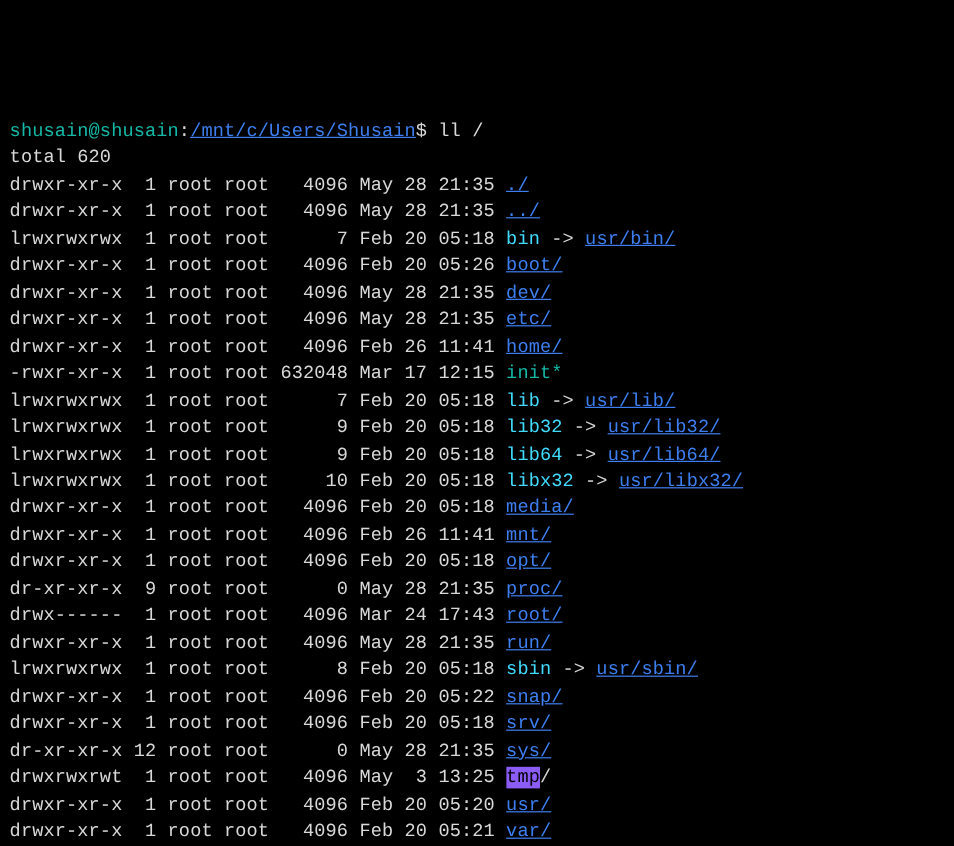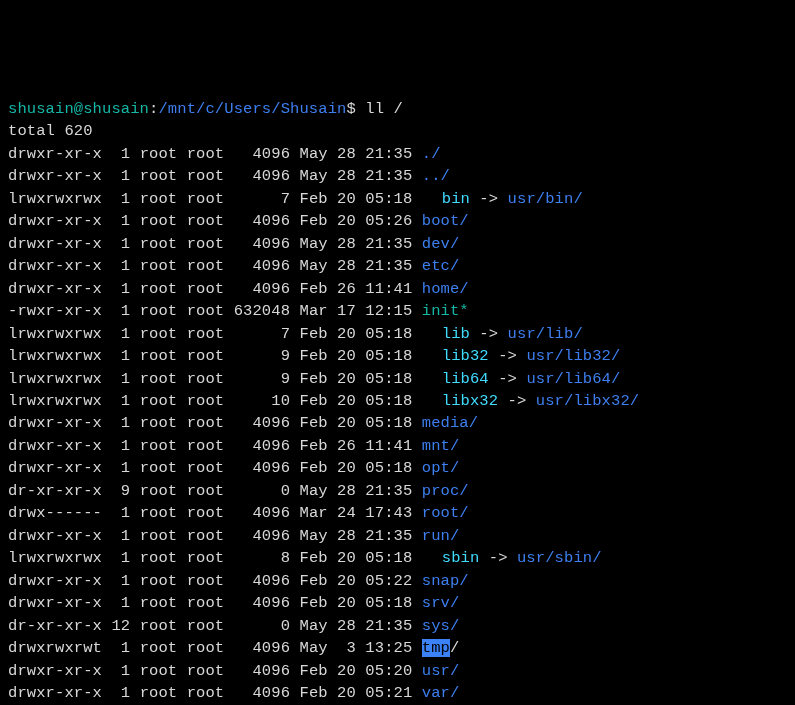--- a/index.html
+++ b/index.html
@@ -10,24 +10,24 @@
     font-size: 15.5px;
     line-height: 1.45;
     color: #d8d8d8;
     width: 795px;
     height: 705px;
     box-sizing: border-box;
     white-space: pre;
     letter-spacing: 0.1px;
   }
   .green  { color: #14b8a6; }
-  .blue   { color: #3d7ff0; }
-  .cyan   { color: #40dcff; margin-left: 20px; }
+  .blue   { color: #3d7ff0; text-decoration: underline; }
+  .cyan   { color: #40dcff; }
   .white  { color: #d8d8d8; }
-  .tmp    { color: #000000; background: #3b82f6; }
+  .tmp    { color: #000000; background: #8b5cf6; }
   .row { display: block; }
 </style>
 </head>
 <body>
 
 
 
 <div id="term"><span class="row"><span class="green">shusain@shusain</span><span class="white">:</span><span class="blue">/mnt/c/Users/Shusain</span><span class="white">$ </span><span class="white">ll /</span></span><span class="row white">total 620</span><span class="row"><span class="white">drwxr-xr-x</span><span class="white">  1</span> <span class="white">root </span><span class="white">root</span><span class="white">   4096</span> <span class="white">May</span> <span class="white">28</span> <span class="white">21:35</span> <span class="blue">./</span></span><span class="row"><span class="white">drwxr-xr-x</span><span class="white">  1</span> <span class="white">root </span><span class="white">root</span><span class="white">   4096</span> <span class="white">May</span> <span class="white">28</span> <span class="white">21:35</span> <span class="blue">../</span></span><span class="row"><span class="white">lrwxrwxrwx</span><span class="white">  1</span> <span class="white">root </span><span class="white">root</span><span class="white">      7</span> <span class="white">Feb</span> <span class="white">20</span> <span class="white">05:18</span> <span class="cyan">bin</span><span class="white"> -&gt; </span><span class="blue">usr/bin/</span></span><span class="row"><span class="white">drwxr-xr-x</span><span class="white">  1</span> <span class="white">root </span><span class="white">root</span><span class="white">   4096</span> <span class="white">Feb</span> <span class="white">20</span> <span class="white">05:26</span> <span class="blue">boot/</span></span><span class="row"><span class="white">drwxr-xr-x</span><span class="white">  1</span> <span class="white">root </span><span class="white">root</span><span class="white">   4096</span> <span class="white">May</span> <span class="white">28</span> <span class="white">21:35</span> <span class="blue">dev/</span></span><span class="row"><span class="white">drwxr-xr-x</span><span class="white">  1</span> <span class="white">root </span><span class="white">root</span><span class="white">   4096</span> <span class="white">May</span> <span class="white">28</span> <span class="white">21:35</span> <span class="blue">etc/</span></span><span class="row"><span class="white">drwxr-xr-x</span><span class="white">  1</span> <span class="white">root </span><span class="white">root</span><span class="white">   4096</span> <span class="white">Feb</span> <span class="white">26</span> <span class="white">11:41</span> <span class="blue">home/</span></span><span class="row"><span class="white">-rwxr-xr-x</span><span class="white">  1</span> <span class="white">root </span><span class="white">root</span><span class="white"> 632048</span> <span class="white">Mar</span> <span class="white">17</span> <span class="white">12:15</span> <span class="green">init*</span></span><span class="row"><span class="white">lrwxrwxrwx</span><span class="white">  1</span> <span class="white">root </span><span class="white">root</span><span class="white">      7</span> <span class="white">Feb</span> <span class="white">20</span> <span class="white">05:18</span> <span class="cyan">lib</span><span class="white"> -&gt; </span><span class="blue">usr/lib/</span></span><span class="row"><span class="white">lrwxrwxrwx</span><span class="white">  1</span> <span class="white">root </span><span class="white">root</span><span class="white">      9</span> <span class="white">Feb</span> <span class="white">20</span> <span class="white">05:18</span> <span class="cyan">lib32</span><span class="white"> -&gt; </span><span class="blue">usr/lib32/</span></span><span class="row"><span class="white">lrwxrwxrwx</span><span class="white">  1</span> <span class="white">root </span><span class="white">root</span><span class="white">      9</span> <span class="white">Feb</span> <span class="white">20</span> <span class="white">05:18</span> <span class="cyan">lib64</span><span class="white"> -&gt; </span><span class="blue">usr/lib64/</span></span><span class="row"><span class="white">lrwxrwxrwx</span><span class="white">  1</span> <span class="white">root </span><span class="white">root</span><span class="white">     10</span> <span class="white">Feb</span> <span class="white">20</span> <span class="white">05:18</span> <span class="cyan">libx32</span><span class="white"> -&gt; </span><span class="blue">usr/libx32/</span></span><span class="row"><span class="white">drwxr-xr-x</span><span class="white">  1</span> <span class="white">root </span><span class="white">root</span><span class="white">   4096</span> <span class="white">Feb</span> <span class="white">20</span> <span class="white">05:18</span> <span class="blue">media/</span></span><span class="row"><span class="white">drwxr-xr-x</span><span class="white">  1</span> <span class="white">root </span><span class="white">root</span><span class="white">   4096</span> <span class="white">Feb</span> <span class="white">26</span> <span class="white">11:41</span> <span class="blue">mnt/</span></span><span class="row"><span class="white">drwxr-xr-x</span><span class="white">  1</span> <span class="white">root </span><span class="white">root</span><span class="white">   4096</span> <span class="white">Feb</span> <span class="white">20</span> <span class="white">05:18</span> <span class="blue">opt/</span></span><span class="row"><span class="white">dr-xr-xr-x</span><span class="white">  9</span> <span class="white">root </span><span class="white">root</span><span class="white">      0</span> <span class="white">May</span> <span class="white">28</span> <span class="white">21:35</span> <span class="blue">proc/</span></span><span class="row"><span class="white">drwx------</span><span class="white">  1</span> <span class="white">root </span><span class="white">root</span><span class="white">   4096</span> <span class="white">Mar</span> <span class="white">24</span> <span class="white">17:43</span> <span class="blue">root/</span></span><span class="row"><span class="white">drwxr-xr-x</span><span class="white">  1</span> <span class="white">root </span><span class="white">root</span><span class="white">   4096</span> <span class="white">May</span> <span class="white">28</span> <span class="white">21:35</span> <span class="blue">run/</span></span><span class="row"><span class="white">lrwxrwxrwx</span><span class="white">  1</span> <span class="white">root </span><span class="white">root</span><span class="white">      8</span> <span class="white">Feb</span> <span class="white">20</span> <span class="white">05:18</span> <span class="cyan">sbin</span><span class="white"> -&gt; </span><span class="blue">usr/sbin/</span></span><span class="row"><span class="white">drwxr-xr-x</span><span class="white">  1</span> <span class="white">root </span><span class="white">root</span><span class="white">   4096</span> <span class="white">Feb</span> <span class="white">20</span> <span class="white">05:22</span> <span class="blue">snap/</span></span><span class="row"><span class="white">drwxr-xr-x</span><span class="white">  1</span> <span class="white">root </span><span class="white">root</span><span class="white">   4096</span> <span class="white">Feb</span> <span class="white">20</span> <span class="white">05:18</span> <span class="blue">srv/</span></span><span class="row"><span class="white">dr-xr-xr-x</span><span class="white"> 12</span> <span class="white">root </span><span class="white">root</span><span class="white">      0</span> <span class="white">May</span> <span class="white">28</span> <span class="white">21:35</span> <span class="blue">sys/</span></span><span class="row"><span class="white">drwxrwxrwt</span><span class="white">  1</span> <span class="white">root </span><span class="white">root</span><span class="white">   4096</span> <span class="white">May</span> <span class="white"> 3</span> <span class="white">13:25</span> <span class="tmp">tmp</span><span class="white">/</span></span><span class="row"><span class="white">drwxr-xr-x</span><span class="white">  1</span> <span class="white">root </span><span class="white">root</span><span class="white">   4096</span> <span class="white">Feb</span> <span class="white">20</span> <span class="white">05:20</span> <span class="blue">usr/</span></span><span class="row"><span class="white">drwxr-xr-x</span><span class="white">  1</span> <span class="white">root </span><span class="white">root</span><span class="white">   4096</span> <span class="white">Feb</span> <span class="white">20</span> <span class="white">05:21</span> <span class="blue">var/</span></span><span class="row"></span></div>
 
 

